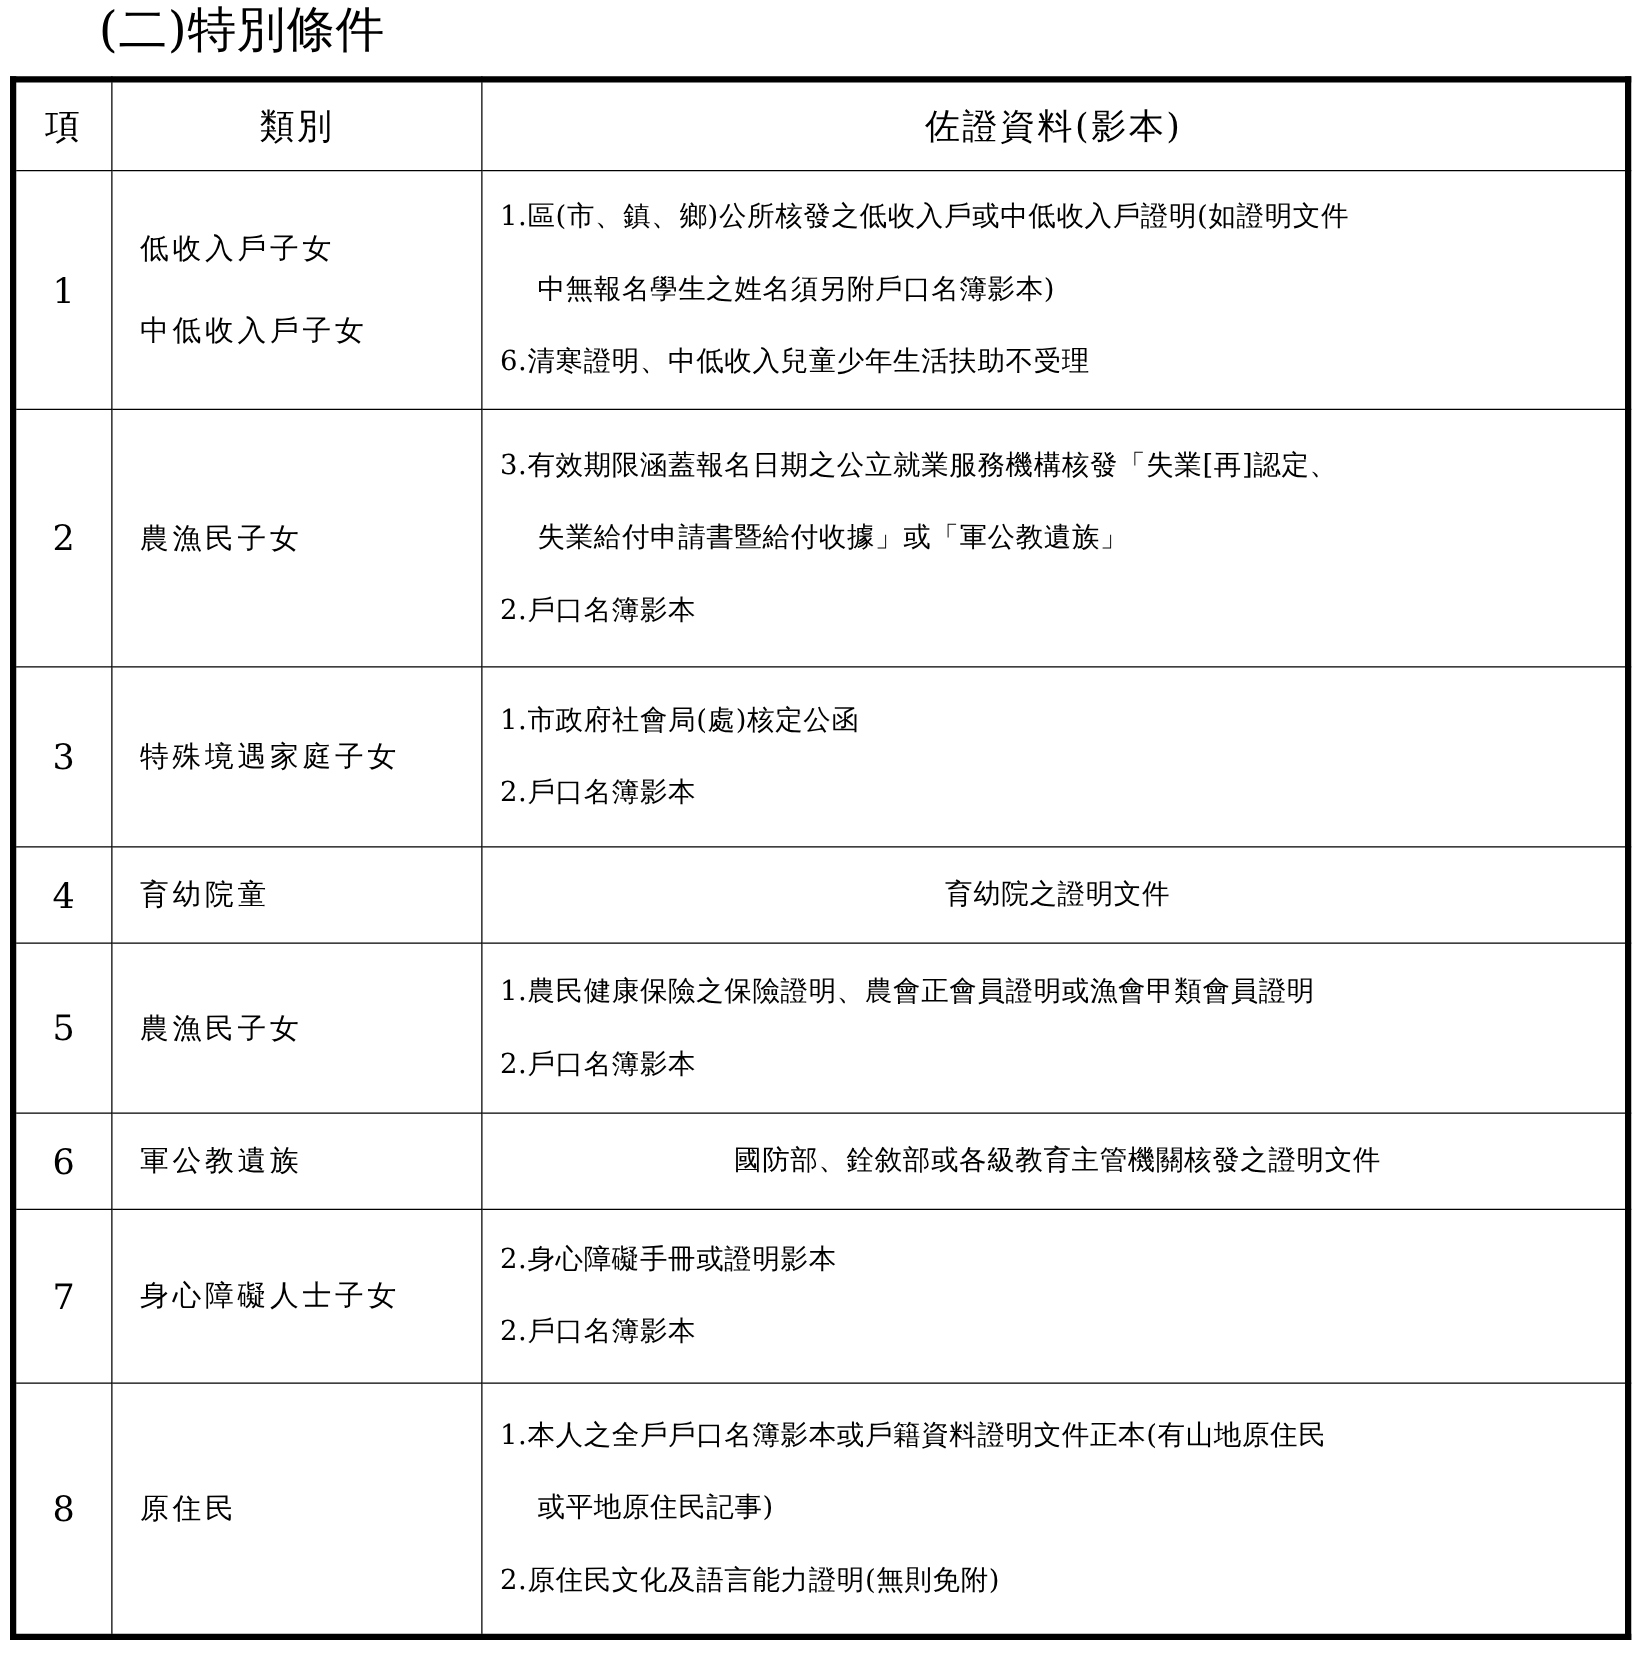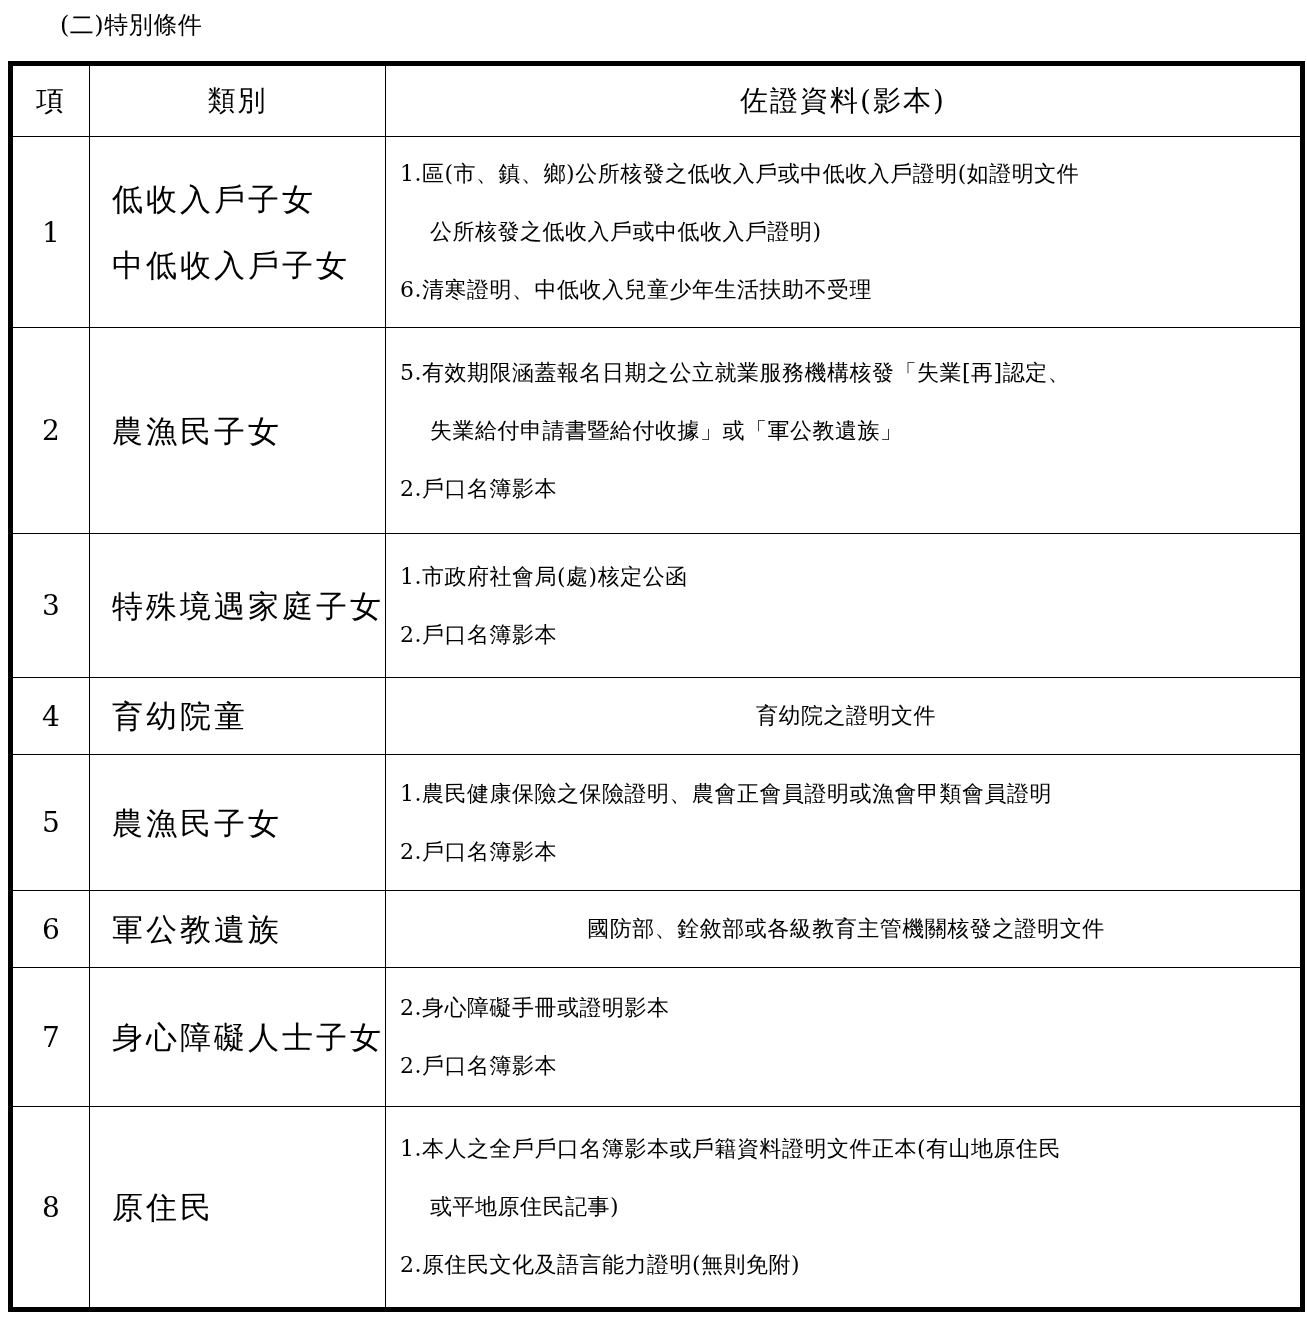--- a/index.html
+++ b/index.html
@@ -15,23 +15,23 @@
     overflow: hidden;
   }
   .page {
     position: relative;
     width: 1307px;
     height: 1322px;
     box-sizing: border-box;
   }
   .section-heading {
     position: absolute;
-    left: 60px;
+    left: 79px;
     top: 5px;
-    font-size: 24px;
+    font-size: 39px;
     line-height: 40px;
     letter-spacing: 0.5px;
     white-space: nowrap;
   }
   .table-wrap {
     position: absolute;
     left: 8px;
     top: 61px;
     width: 1292px;
   }
@@ -59,21 +59,21 @@
   .hdr-row td { height: 70px; text-align: center; }
   .hdr-row td .txt { font-size: 28px; letter-spacing: 2px; }
 
   .cell-item {
     text-align: center;
     font-size: 28px;
     font-family: "DejaVu Serif", "Liberation Serif", serif;
   }
   .cell-cat {
     padding-left: 22px !important;
-    font-size: 31px;
+    font-size: 23px;
     letter-spacing: 3px;
     line-height: 46px;
   }
   .cell-cat .catline { display: block; white-space: nowrap; }
   .cell-cat.two-line { line-height: 66px; }
 
   .cell-doc {
     padding: 0 8px 0 14px !important;
     font-size: 22px;
     line-height: 58px;
@@ -127,31 +127,31 @@
       </thead>
       <tbody id="table-body">
           <tr class="r1">
             <td class="cell-item">1</td>
             <td class="cell-cat two-line">
               <span class="catline">低收入戶子女</span>
               <span class="catline">中低收入戶子女</span>
             </td>
             <td class="cell-doc">
               <span class="docline">1.區(市、鎮、鄉)公所核發之低收入戶或中低收入戶證明(如證明文件</span>
-              <span class="docline cont">公所核發之低收入戶或中低收入戶證明)</span>
+              <span class="docline cont">中無報名學生之姓名須另附戶口名簿影本)</span>
               <span class="docline">6.清寒證明、中低收入兒童少年生活扶助不受理</span>
             </td>
           </tr>
           <tr class="r2">
             <td class="cell-item">2</td>
             <td class="cell-cat">
               <span class="catline">農漁民子女</span>
             </td>
             <td class="cell-doc">
-              <span class="docline">5.有效期限涵蓋報名日期之公立就業服務機構核發「失業[再]認定、</span>
+              <span class="docline">3.有效期限涵蓋報名日期之公立就業服務機構核發「失業[再]認定、</span>
               <span class="docline cont">失業給付申請書暨給付收據」或「軍公教遺族」</span>
               <span class="docline">2.戶口名簿影本</span>
             </td>
           </tr>
           <tr class="r3">
             <td class="cell-item">3</td>
             <td class="cell-cat">
               <span class="catline">特殊境遇家庭子女</span>
             </td>
             <td class="cell-doc">

